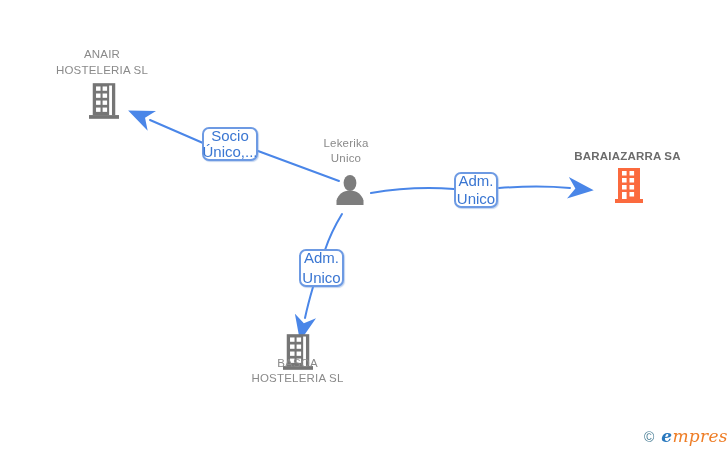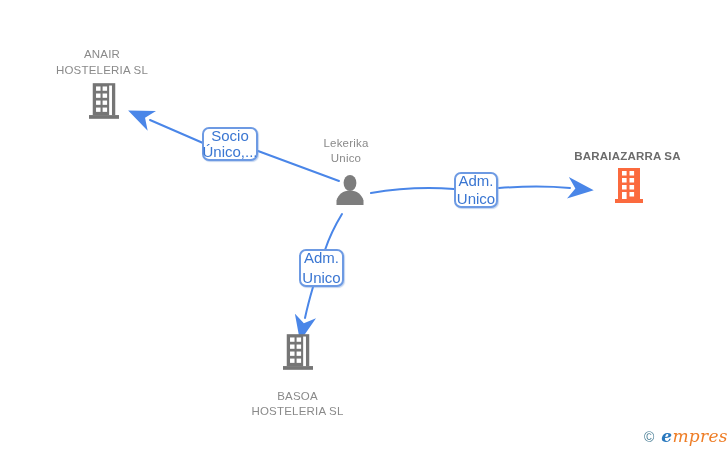--- a/index.html
+++ b/index.html
@@ -105,21 +105,21 @@
       <rect x="7.5" y="3.5" width="4.8" height="4.6"></rect>
         <rect x="14.5" y="3.5" width="4.8" height="4.6"></rect>
       <rect x="7.5" y="11" width="4.8" height="4.6"></rect>
         <rect x="14.5" y="11" width="4.8" height="4.6"></rect>
       <rect x="7.5" y="18.5" width="4.8" height="4.6"></rect>
         <rect x="14.5" y="18.5" width="4.8" height="4.6"></rect>
       <rect x="7.5" y="26" width="4.8" height="4.6"></rect>
         <rect x="14.5" y="26" width="4.8" height="4.6"></rect>
     </g>
   </svg>
-  <div class="node-label company-name" style="left:225px;top:389px;width:145px;line-height:15px;">
+  <div class="node-label company-name" style="left:225px;top:356px;width:145px;line-height:15px;">
     <div>BASOA</div>
     <div>HOSTELERIA SL</div>
   </div>
 
   <div class="rel-box" style="left:202px;top:127px;width:56px;height:34px;">
     <div>Socio</div>
     <div>Único,...</div>
   </div>
   <div class="rel-box" style="left:454px;top:172px;width:44px;height:36px;">
     <div>Adm.</div>

